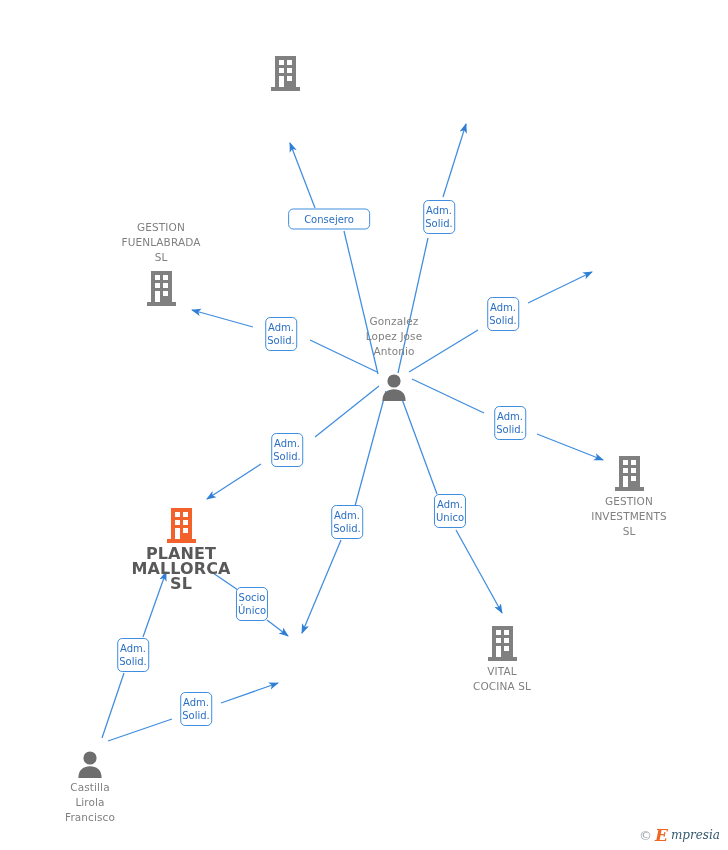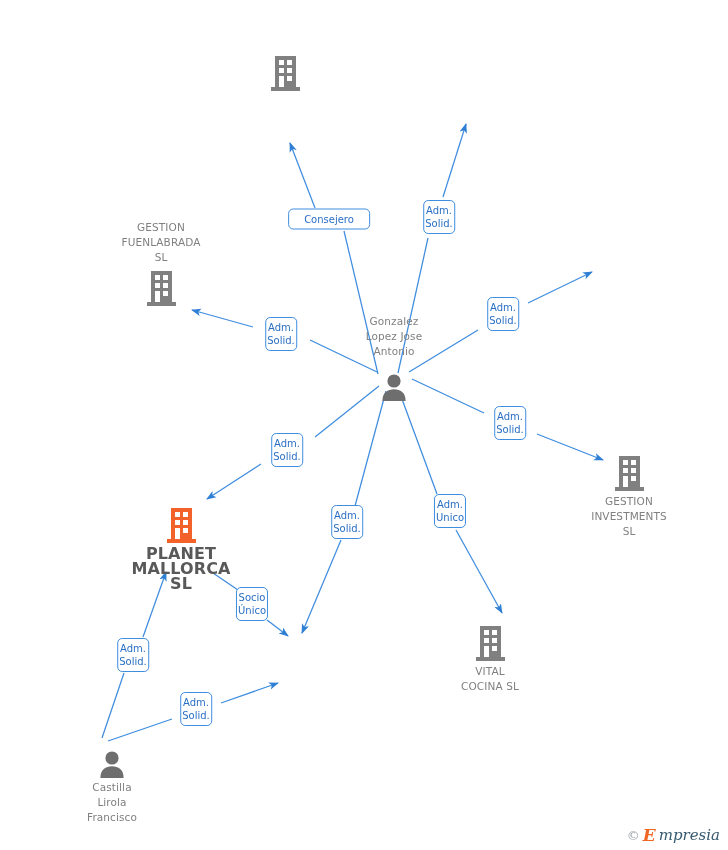--- a/index.html
+++ b/index.html
@@ -32,21 +32,21 @@
     box-shadow:0 0 0 0 rgba(0,0,0,0);
   }
   .elabel.one{padding:3px 15px;}
 
   
   .wm{position:absolute;right:8px;bottom:6px;display:flex;align-items:center;gap:3px;}
   .wm .c{color:#9aa4ab;font-size:13px;line-height:13px;}
   .wm .e{color:#ef6723;font-family:"DejaVu Serif","Liberation Serif",serif;
          font-style:italic;font-size:17px;line-height:17px;font-weight:bold;}
   .wm .rest{color:#36596f;font-family:"DejaVu Serif","Liberation Serif",serif;
-         font-style:italic;font-size:15px;line-height:15px;}
+         font-style:italic;font-size:12px;line-height:15px;}
 </style>
 </head>
 <body>
 
 <div id="graph">
 
   <svg class="edges" viewBox="0 0 728 850">
     <defs>
       <marker id="arrow" markerWidth="9" markerHeight="9" refX="7.2" refY="3.2" orient="auto" markerUnits="strokeWidth">
         <path d="M0,0.2 L8,3.2 L0,6.2 L2,3.2 Z" fill="#2f7fd4"></path>
@@ -173,40 +173,40 @@
           <rect x="8" y="20" width="5" height="11"></rect>
             <rect x="16" y="20" width="5" height="5"></rect>
         </g>
       </svg>
     </div>
     <div class="cap">PLANET
 MALLORCA SL</div>
   </div>
 
 
-  <div class="node below" style="left:490px;top:622px;">
+  <div class="node below" style="left:502px;top:622px;">
     <div class="ico">
       <svg width="29" height="36" viewBox="0 0 29 36">
         <rect x="4" y="0" width="21" height="31" fill="#808080"></rect>
         <rect x="0" y="31" width="29" height="4" fill="#808080"></rect>
         <g fill="#ffffff">
           <rect x="8" y="4" width="5" height="5"></rect>
             <rect x="16" y="4" width="5" height="5"></rect>
           <rect x="8" y="12" width="5" height="5"></rect>
             <rect x="16" y="12" width="5" height="5"></rect>
           <rect x="8" y="20" width="5" height="11"></rect>
             <rect x="16" y="20" width="5" height="5"></rect>
         </g>
       </svg>
     </div>
     <div class="cap">VITAL
 COCINA  SL</div>
   </div>
 
-  <div class="node below" style="left:112px;top:738px;">
+  <div class="node below" style="left:90px;top:738px;">
     <div class="ico">
       <svg width="28" height="28" viewBox="0 0 28 28">
         <circle cx="14" cy="8" r="6.6" fill="#6e6e6e"></circle>
         <path d="M2.4,28 C2.4,19.4 7.6,16.2 14,16.2 C20.4,16.2 25.6,19.4 25.6,28 Z" fill="#6e6e6e"></path>
       </svg>
     </div>
     <div class="cap">Castilla
 Lirola
 Francisco</div>
   </div>

